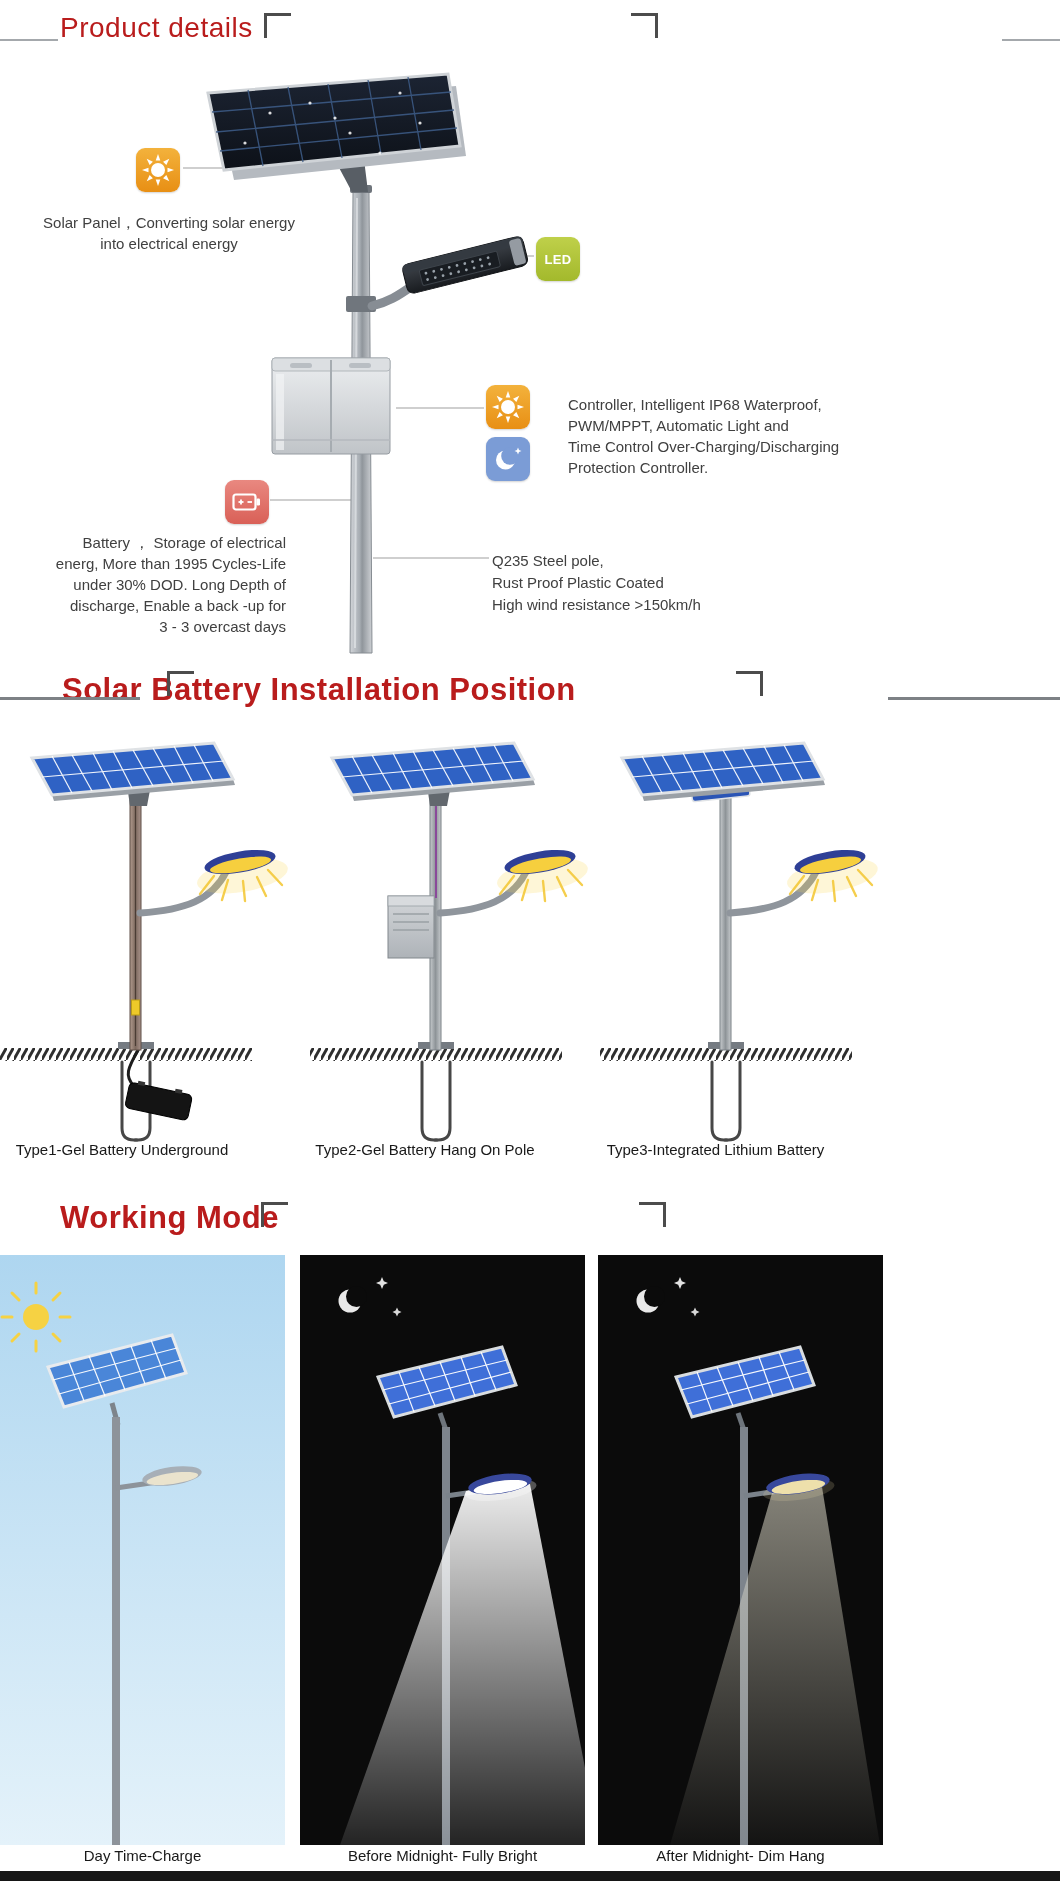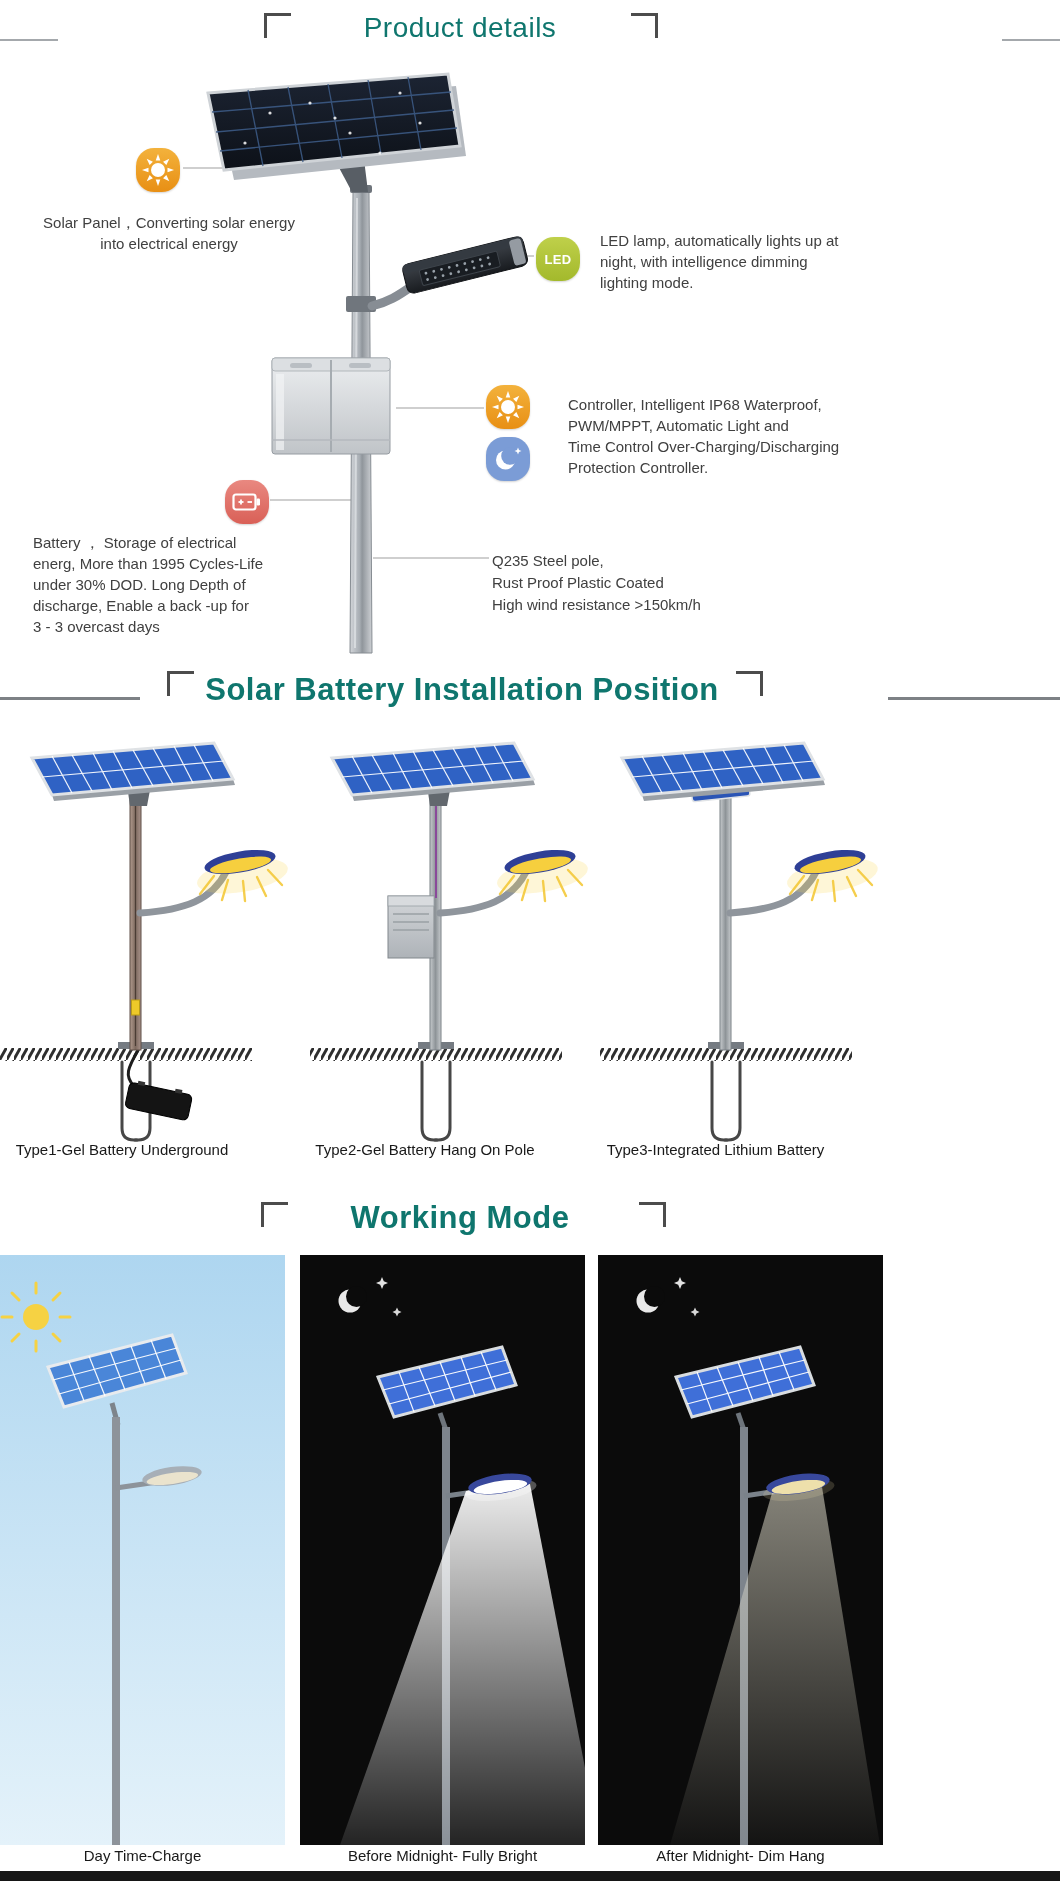--- a/index.html
+++ b/index.html
@@ -1,25 +1,25 @@
 <!DOCTYPE html>
 <html><head>
 <meta charset="utf-8">
 <style>
   *{margin:0;padding:0;box-sizing:border-box}
   html,body{background:#fff}
   body{font-family:"Liberation Sans",sans-serif;color:#333}
   .page{position:relative;width:1060px;height:1881px;background:#fff;overflow:hidden}
   .abs{position:absolute}
-  .sec-title{position:absolute;text-align:center;color:#0f766e;letter-spacing:.5px}
+  .sec-title{position:absolute;text-align:left;color:#b91c1c;letter-spacing:.5px}
   .bracket{position:absolute;width:27px;height:25px}
   .bracket.tl{border-top:3px solid #4c4c4c;border-left:3px solid #4c4c4c}
   .bracket.tr{border-top:3px solid #4c4c4c;border-right:3px solid #4c4c4c}
   .hline{position:absolute;background:#8e9296}
-  .icon44{position:absolute;width:44px;height:44px;border-radius:18px;display:flex;align-items:center;justify-content:center;box-shadow:0 1px 2px rgba(0,0,0,.18)}
+  .icon44{position:absolute;width:44px;height:44px;border-radius:9px;display:flex;align-items:center;justify-content:center;box-shadow:0 1px 2px rgba(0,0,0,.18)}
   .icon-sun{background:linear-gradient(180deg,#f3b23c,#e88f14)}
   .icon-led{background:linear-gradient(180deg,#bfd04a,#a3b92c)}
   .icon-moon{background:#7b9cd6}
   .icon-batt{background:linear-gradient(180deg,#e98880,#d96057)}
   .icon-led span{color:#fff;font-weight:bold;font-size:13px;letter-spacing:.3px}
   .callout{position:absolute;font-size:15px;line-height:21px;color:#404040}
   .type-label,.mode-label{position:absolute;font-size:15px;font-weight:normal;color:#191919;text-align:center}
 </style>
 </head>
 <body>
@@ -189,34 +189,29 @@
       <line x1="16" y1="19.5" x2="16" y2="24.5" stroke="#fff" stroke-width="1.8"></line>
       <line x1="22.5" y1="22" x2="27" y2="22" stroke="#fff" stroke-width="1.8"></line>
     </svg>
   </div>
 
   <div class="callout" style="left:38px;top:212px;width:262px;text-align:center">
     <div>Solar Panel，Converting solar energy</div>
     <div>into electrical energy</div>
   </div>
 
-  <div class="callout" style="left:600px;top:230px;width:270px">
-    <div>LED lamp, automatically lights up at</div>
-    <div>night, with intelligence dimming</div>
-    <div>lighting mode.</div>
-  </div>
 
   <div class="callout" style="left:568px;top:394px;width:320px">
     <div>Controller, Intelligent IP68 Waterproof,</div>
     <div>PWM/MPPT, Automatic Light and</div>
     <div>Time Control Over-Charging/Discharging</div>
     <div>Protection Controller.</div>
   </div>
 
-  <div class="callout" style="left:33px;top:532px;width:246px;text-align:left">
+  <div class="callout" style="left:40px;top:532px;width:246px;text-align:right">
     <div>Battery ，  Storage of electrical</div>
     <div>energ, More than 1995 Cycles-Life</div>
     <div>under 30% DOD. Long Depth of</div>
     <div>discharge, Enable a back -up for</div>
     <div>3 - 3 overcast days</div>
   </div>
 
   <div class="callout" style="left:492px;top:550px;width:280px;line-height:22px">
     <div>Q235 Steel pole,</div>
     <div>Rust Proof Plastic Coated</div>

